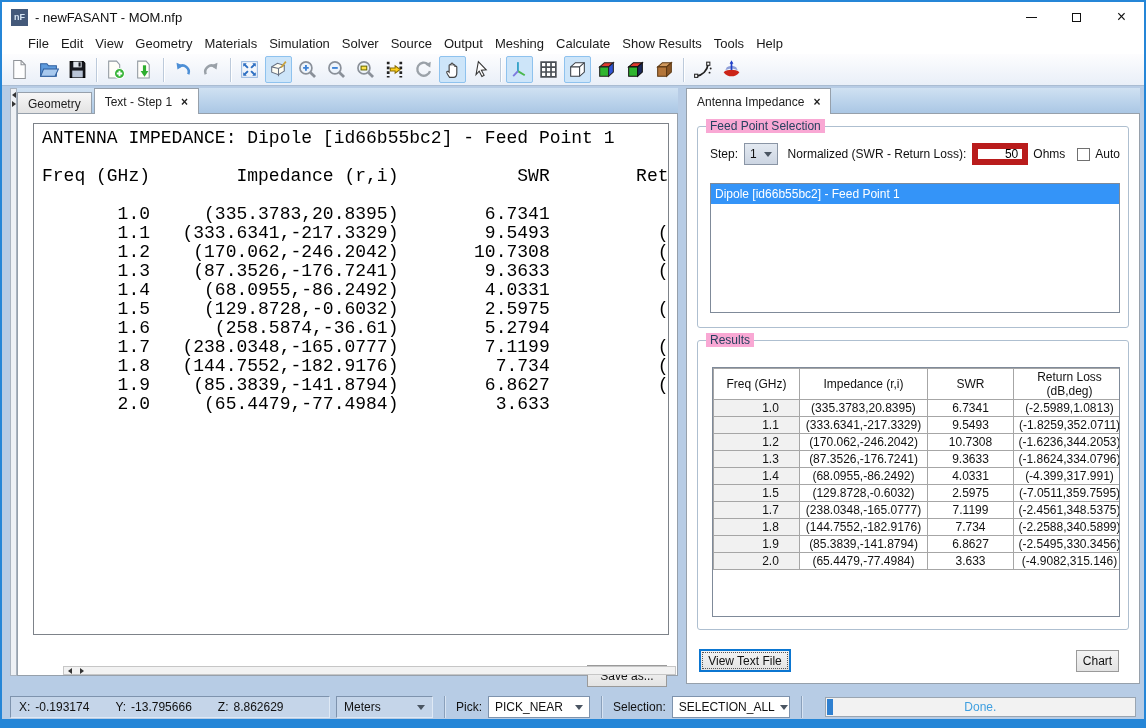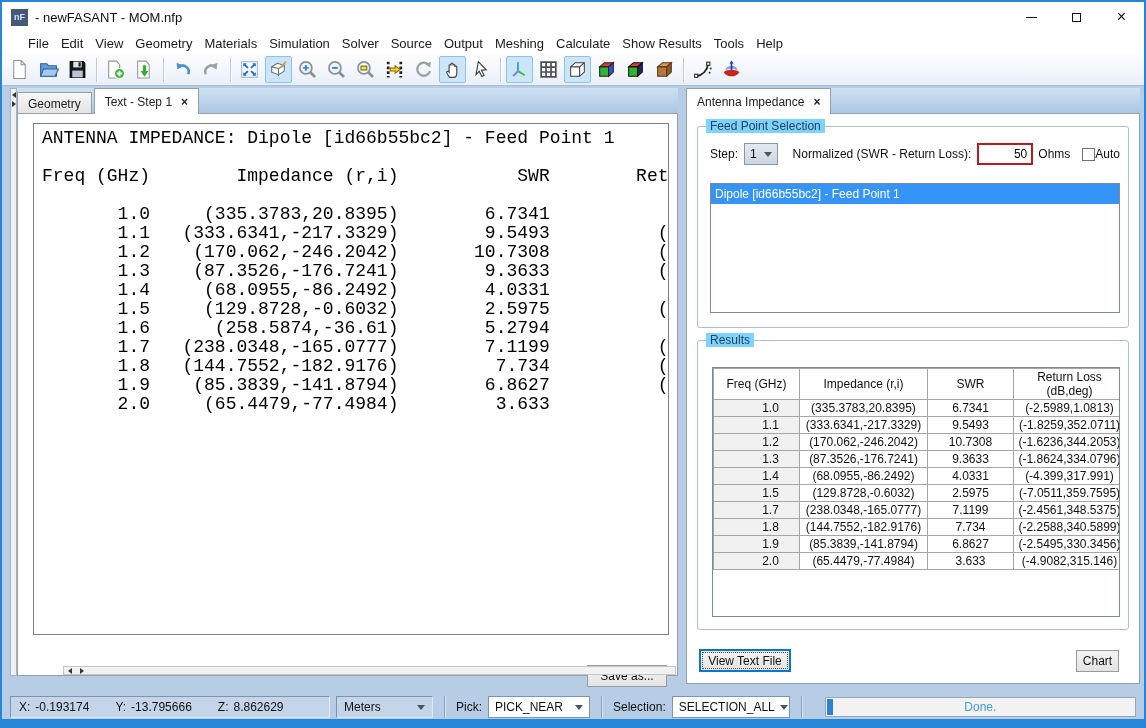--- a/index.html
+++ b/index.html
@@ -54,31 +54,31 @@
   .report-box pre{margin:0;font-family:"Liberation Mono","DejaVu Sans Mono",monospace;font-size:18px;line-height:19px;color:#000;white-space:pre;}
   .btn{display:flex;align-items:center;justify-content:center;font-size:12px;color:#111;
        background:linear-gradient(#f4f4f4,#e3e3e3);border:1px solid #9a9a9a;}
   .saveas-btn{position:absolute;right:10px;top:551px;width:80px;height:22px;}
   .hscroll{position:absolute;left:45px;right:1px;bottom:0px;height:9px;background:#f2f2f2;border:1px solid #c6c6c6;display:flex;align-items:center;z-index:5;}
   .hscroll .tri{margin:0 4px;}
 
   
   .dock-right{left:684px;width:454px;}
   .group{position:absolute;border:1px solid #aebfd0;border-radius:3px;}
-  .group-legend{position:absolute;top:-8px;left:8px;background:#7dd3fc;padding:0 4px;font-size:12px;color:#27415f;}
+  .group-legend{position:absolute;top:-8px;left:8px;background:#f9a8d4;padding:0 4px;font-size:12px;color:#27415f;}
   .fps-group{left:10px;right:10px;top:12px;height:202px;}
   .fps-row{position:absolute;left:12px;right:8px;top:16px;height:22px;display:flex;align-items:center;font-size:12px;color:#111;}
   .combo{display:flex;align-items:center;justify-content:space-between;border:1px solid #8a95a5;
          background:linear-gradient(#e3e9f1,#ccd5e2);padding:0 5px;font-size:12px;color:#111;height:22px;}
   .chev{width:0;height:0;border-left:4px solid transparent;border-right:4px solid transparent;border-top:5px solid #4a5562;margin-left:5px;}
   .step-combo{width:34px;margin-left:6px;}
   .norm-label{margin-left:auto;}
-  .norm-input{width:56px;height:22px;border:2px solid #b91c1c;background:#fff;font-size:12px;text-align:right;padding:3px 4px;margin-left:6px;}
+  .norm-input{width:56px;height:22px;border:6px solid #b91c1c;background:#fff;font-size:12px;text-align:right;padding:3px 4px;margin-left:6px;}
   .checkbox{width:13px;height:13px;border:1px solid #707070;background:#fff;margin-left:12px;}
-  .cb-label{}
+  .cb-label{margin-left:5px;}
   .ohms-label{margin-left:5px;}
   .feed-list{position:absolute;left:12px;right:8px;top:56px;height:130px;border:1px solid #7f8a99;background:#fff;overflow:hidden;}
   .list-item{height:20px;display:flex;align-items:center;padding:0 4px;font-size:12px;color:#111;}
   .list-item.selected{background:#3494f8;color:#fff;}
 
   .results-group{left:10px;right:10px;top:226px;height:290px;}
   .table-wrap{position:absolute;left:14px;right:8px;top:26px;height:250px;border:1px solid #7f8a99;background:#fff;overflow:hidden;}
   table.results{border-collapse:collapse;width:100%;font-size:12px;color:#111;table-layout:fixed;}
   table.results th{font-weight:normal;height:24px;border:1px solid #a6a6a6;background:#fff;}
   table.results td{height:17px;border:1px solid #a6a6a6;text-align:center;padding:0;}

